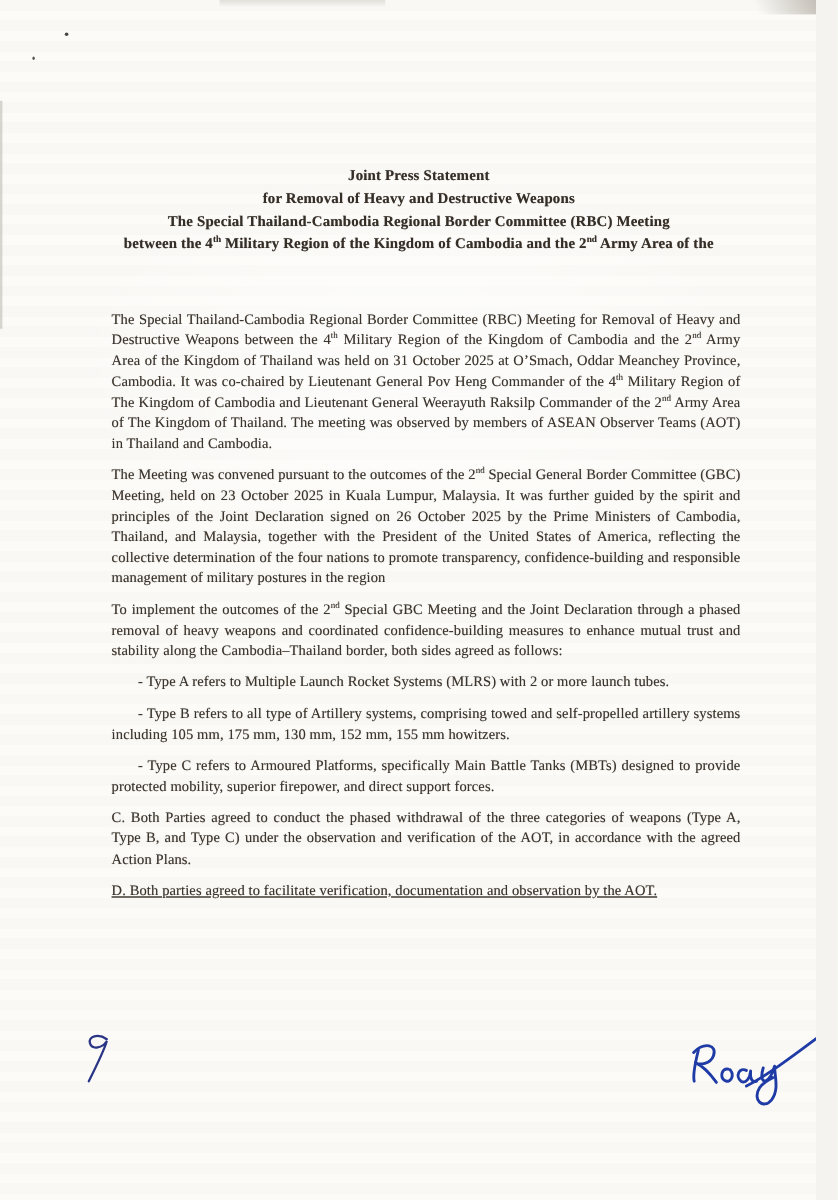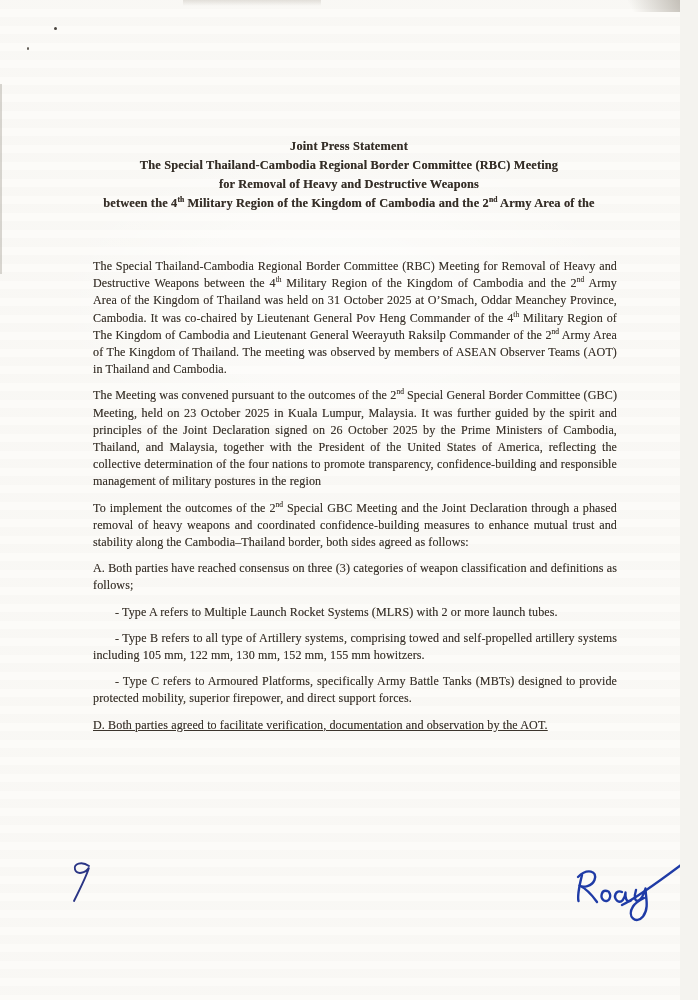--- a/index.html
+++ b/index.html
@@ -66,45 +66,45 @@
   <div class="edge-left"></div>
   <div class="smudge-top-center"></div>
   <div class="smudge-top-right"></div>
   <div class="speck1"></div>
   <div class="speck2"></div>
 
   <div class="title-block">
 
       <div class="title-line">Joint Press Statement</div>
 
+      <div class="title-line">for Removal of Heavy and Destructive Weapons</div>
+
       <div class="title-line">The Special Thailand-Cambodia Regional Border Committee (RBC) Meeting</div>
-
-      <div class="title-line">for Removal of Heavy and Destructive Weapons</div>
 
       <div class="title-line">between the 4<sup>th</sup> Military Region of the Kingdom of Cambodia and the 2<sup>nd</sup> Army Area of the</div>
 
     </div>
 
   <div class="body-block">
 
       <p class="para body">The Special Thailand-Cambodia Regional Border Committee (RBC) Meeting for Removal of Heavy and Destructive Weapons between the 4<sup>th</sup> Military Region of the Kingdom of Cambodia and the 2<sup>nd</sup> Army Area of the Kingdom of Thailand was held on 31 October 2025 at O’Smach, Oddar Meanchey Province, Cambodia. It was co-chaired by Lieutenant General Pov Heng Commander of the 4<sup>th</sup> Military Region of The Kingdom of Cambodia and Lieutenant General Weerayuth Raksilp Commander of the 2<sup>nd</sup> Army Area of The Kingdom of Thailand. The meeting was observed by members of ASEAN Observer Teams (AOT) in Thailand and Cambodia.</p>
 
       <p class="para body">The Meeting was convened pursuant to the outcomes of the 2<sup>nd</sup> Special General Border Committee (GBC) Meeting, held on 23 October 2025 in Kuala Lumpur, Malaysia. It was further guided by the spirit and principles of the Joint Declaration signed on 26 October 2025 by the Prime Ministers of Cambodia, Thailand, and Malaysia, together with the President of the United States of America, reflecting the collective determination of the four nations to promote transparency, confidence-building and responsible management of military postures in the region</p>
 
       <p class="para body">To implement the outcomes of the 2<sup>nd</sup> Special GBC Meeting and the Joint Declaration through a phased removal of heavy weapons and coordinated confidence-building measures to enhance mutual trust and stability along the Cambodia–Thailand border, both sides agreed as follows:</p>
 
-      <p class="para body">A. Both parties have reached consensus on three (3) categories of weapon classification and definitions as follows;</p>
 
       <p class="para bullet">- Type A refers to Multiple Launch Rocket Systems (MLRS) with 2 or more launch tubes.</p>
 
-      <p class="para bullet">- Type B refers to all type of Artillery systems, comprising towed and self-propelled artillery systems including 105 mm, 122 mm, 130 mm, 152 mm, 155 mm howitzers.</p>
+      <p class="para bullet">- Type B refers to all type of Artillery systems, comprising towed and self-propelled artillery systems including 105 mm, 175 mm, 130 mm, 152 mm, 155 mm howitzers.</p>
 
-      <p class="para bullet">- Type C refers to Armoured Platforms, specifically Army Battle Tanks (MBTs) designed to provide protected mobility, superior firepower, and direct support forces.</p>
+      <p class="para bullet">- Type C refers to Armoured Platforms, specifically Main Battle Tanks (MBTs) designed to provide protected mobility, superior firepower, and direct support forces.</p>
 
 
+      <p class="para body">C. Both Parties agreed to conduct the phased withdrawal of the three categories of weapons (Type A, Type B, and Type C) under the observation and verification of the AOT, in accordance with the agreed Action Plans.</p>
 
       <p class="para body">D. Both parties agreed to facilitate verification, documentation and observation by the AOT.</p>
     </div>
 
   <div class="sig sig-left" title="">
     <svg width="30" height="48" viewBox="0 0 30 48" xmlns="http://www.w3.org/2000/svg">
       <path d="M 23 6 C 16 1, 7 3.5, 9 9.5 C 10.8 15, 19.5 13.5, 23 7.5 C 21.5 13, 14.5 28, 8 41" fill="none" stroke="#2a3585" stroke-width="1.9" stroke-linecap="round"></path>
     </svg>
   </div>
 

